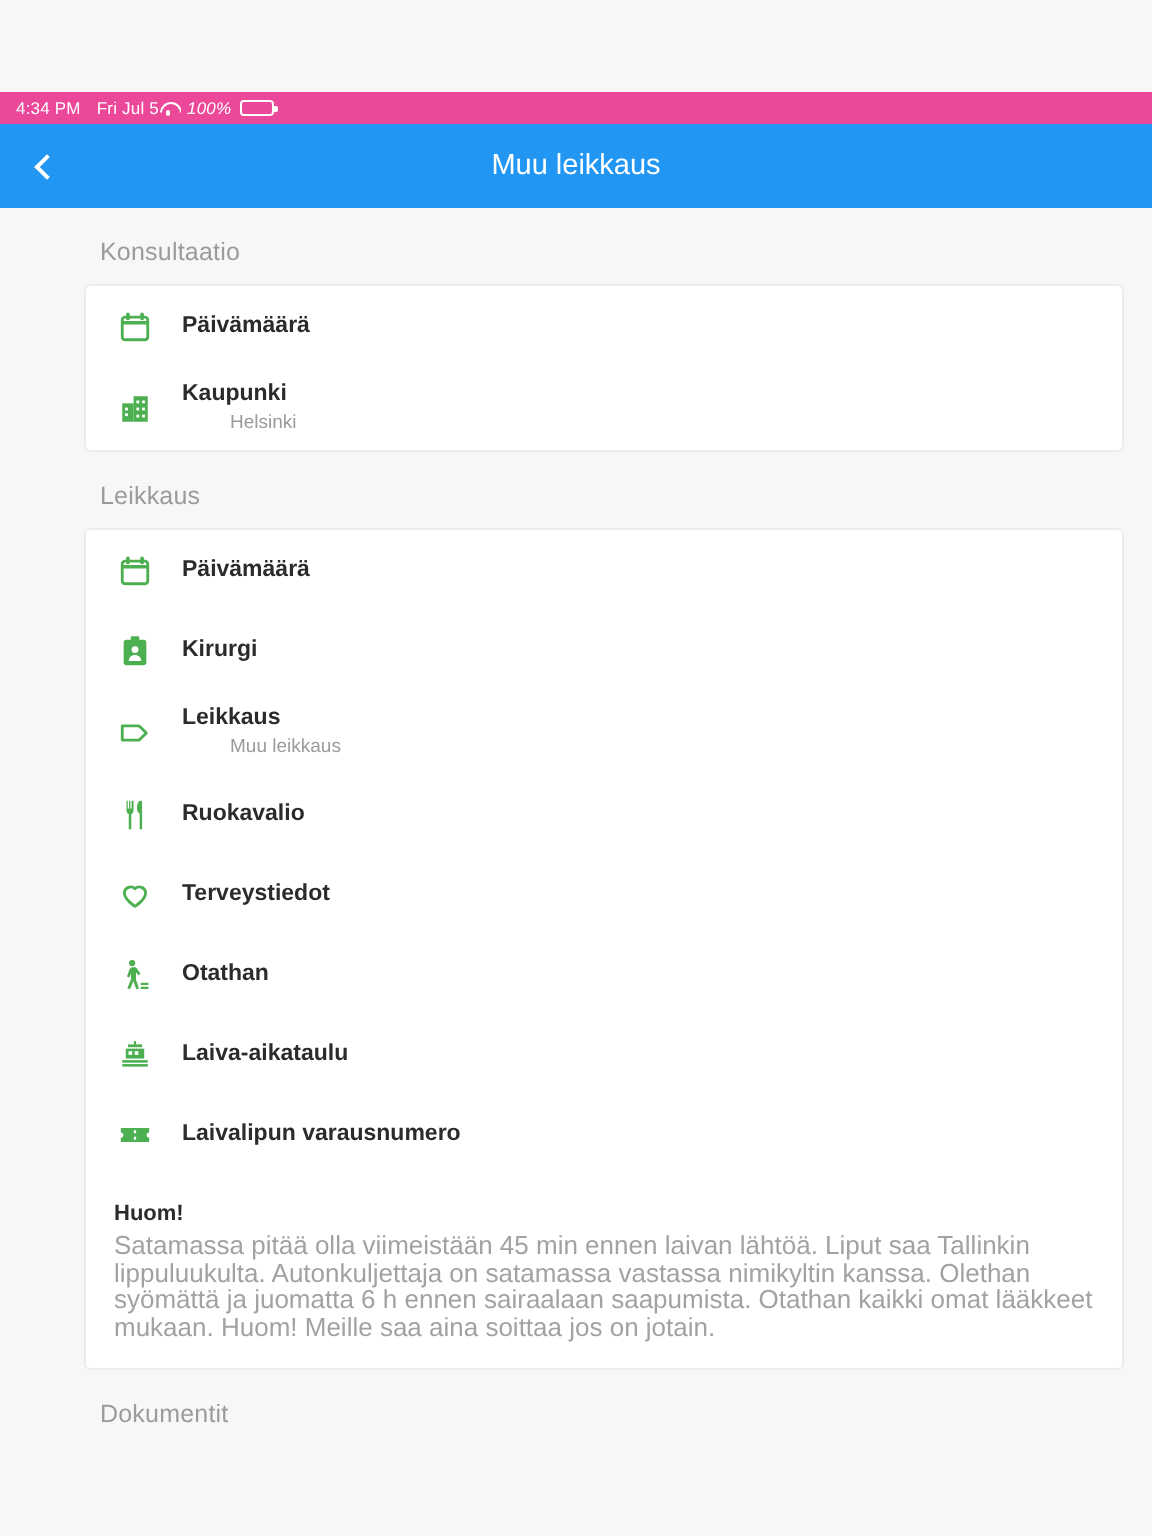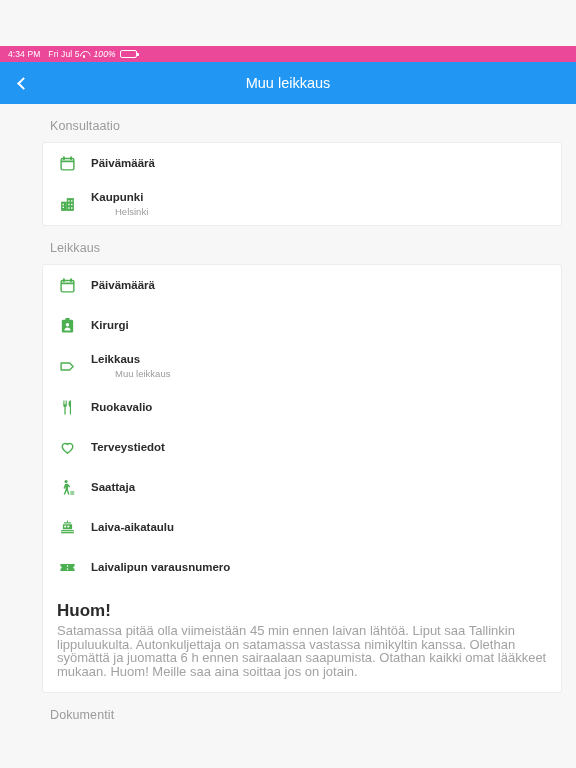--- a/index.html
+++ b/index.html
@@ -73,21 +73,21 @@
   .row-tall { min-height: 42px; }
   .icon-cell {
     width: 48px; min-width: 48px; display: flex; align-items: center;
     justify-content: center; align-self: center;
   }
   .row-text { display: flex; flex-direction: column; justify-content: center; }
   .row-title { font-size: 11.5px; color: #2b2b2b; font-weight: bold; line-height: 14px; }
   .row-sub { font-size: 9.5px; color: #9b9b9b; line-height: 13px; margin-top: 1px; padding-left: 24px; }
 
   .notice { padding: 14px 14px 14px 14px; }
-  .notice-title { font-size: 17px; font-weight: bold; color: #2b2b2b; margin-bottom: 3px; }
+  .notice-title { font-size: 11px; font-weight: bold; color: #2b2b2b; margin-bottom: 3px; }
   .notice-body { font-size: 13px; color: #a2a2a2; line-height: 13.5px; }
 
   
   .image-card {
     background: #ffffff; margin: 0 14px; border-radius: 3px;
     border: 1px solid #ececec; height: 80px; overflow: hidden; position: relative;
   }
   .illus { position: absolute; inset: 0; }
 
   svg.icn { display: block; }
@@ -224,21 +224,21 @@
       <div class="row">
         <div class="icon-cell">
           <svg class="icn" width="17" height="17" viewBox="0 0 24 24" fill="#4caf50">
             <circle cx="10" cy="3.6" r="2.2"></circle>
             <path d="M10.6 6.6c-1.3 0-2.2.7-2.6 1.8L6.3 13l1.8.7 1.1-3V15l-2.6 6.4 1.9.7 2.4-5.8 2 5.8 1.9-.6-2.1-6.3V9.8l1.5 2.3 1.7-1-2.3-3.4c-.5-.7-1.2-1.1-2-1.1z"></path>
             <rect x="16" y="17.5" width="5.5" height="1.6"></rect>
             <rect x="16" y="20.3" width="5.5" height="1.6"></rect>
           </svg>
         </div>
         <div class="row-text">
-          <div class="row-title">Saattaja</div>
+          <div class="row-title">Otathan</div>
         </div>
       </div>
 
 
       <div class="row">
         <div class="icon-cell">
           <svg class="icn" width="17" height="17" viewBox="0 0 24 24" fill="#4caf50">
             <path d="M7 4.5h10v2H7z"></path>
             <path d="M5.5 7.5h13v7h-13z"></path>
             <rect x="7.4" y="9.3" width="2.6" height="2.6" fill="#fff"></rect>

